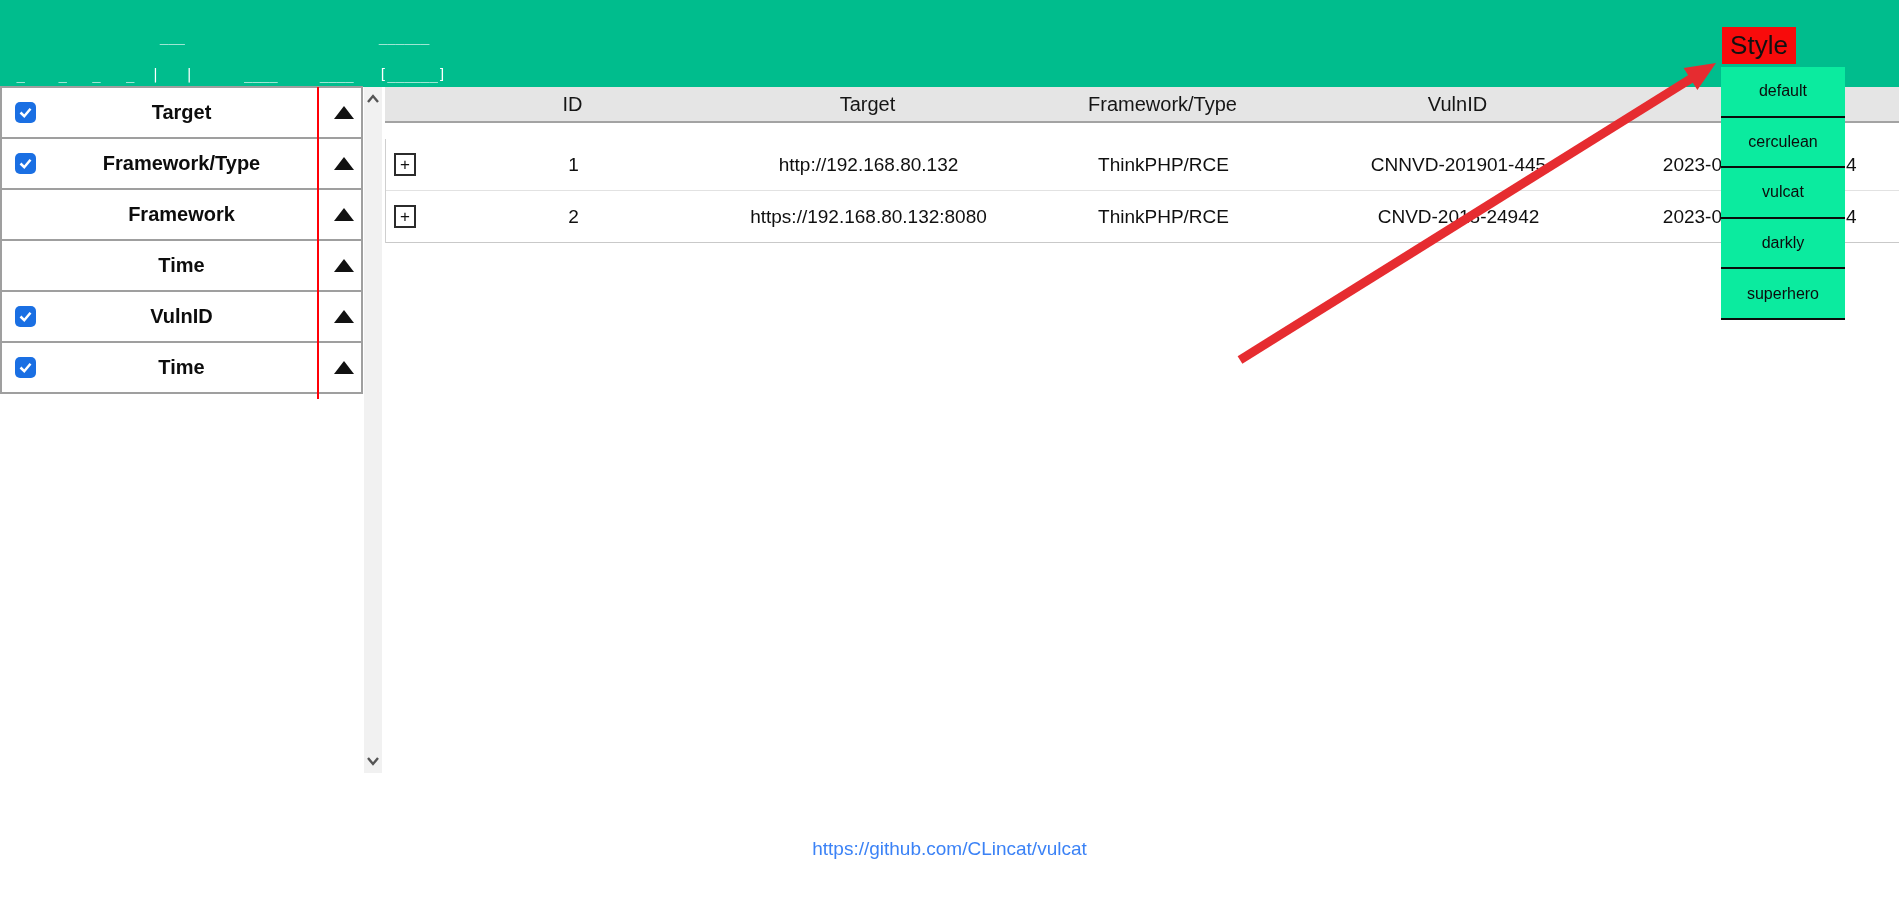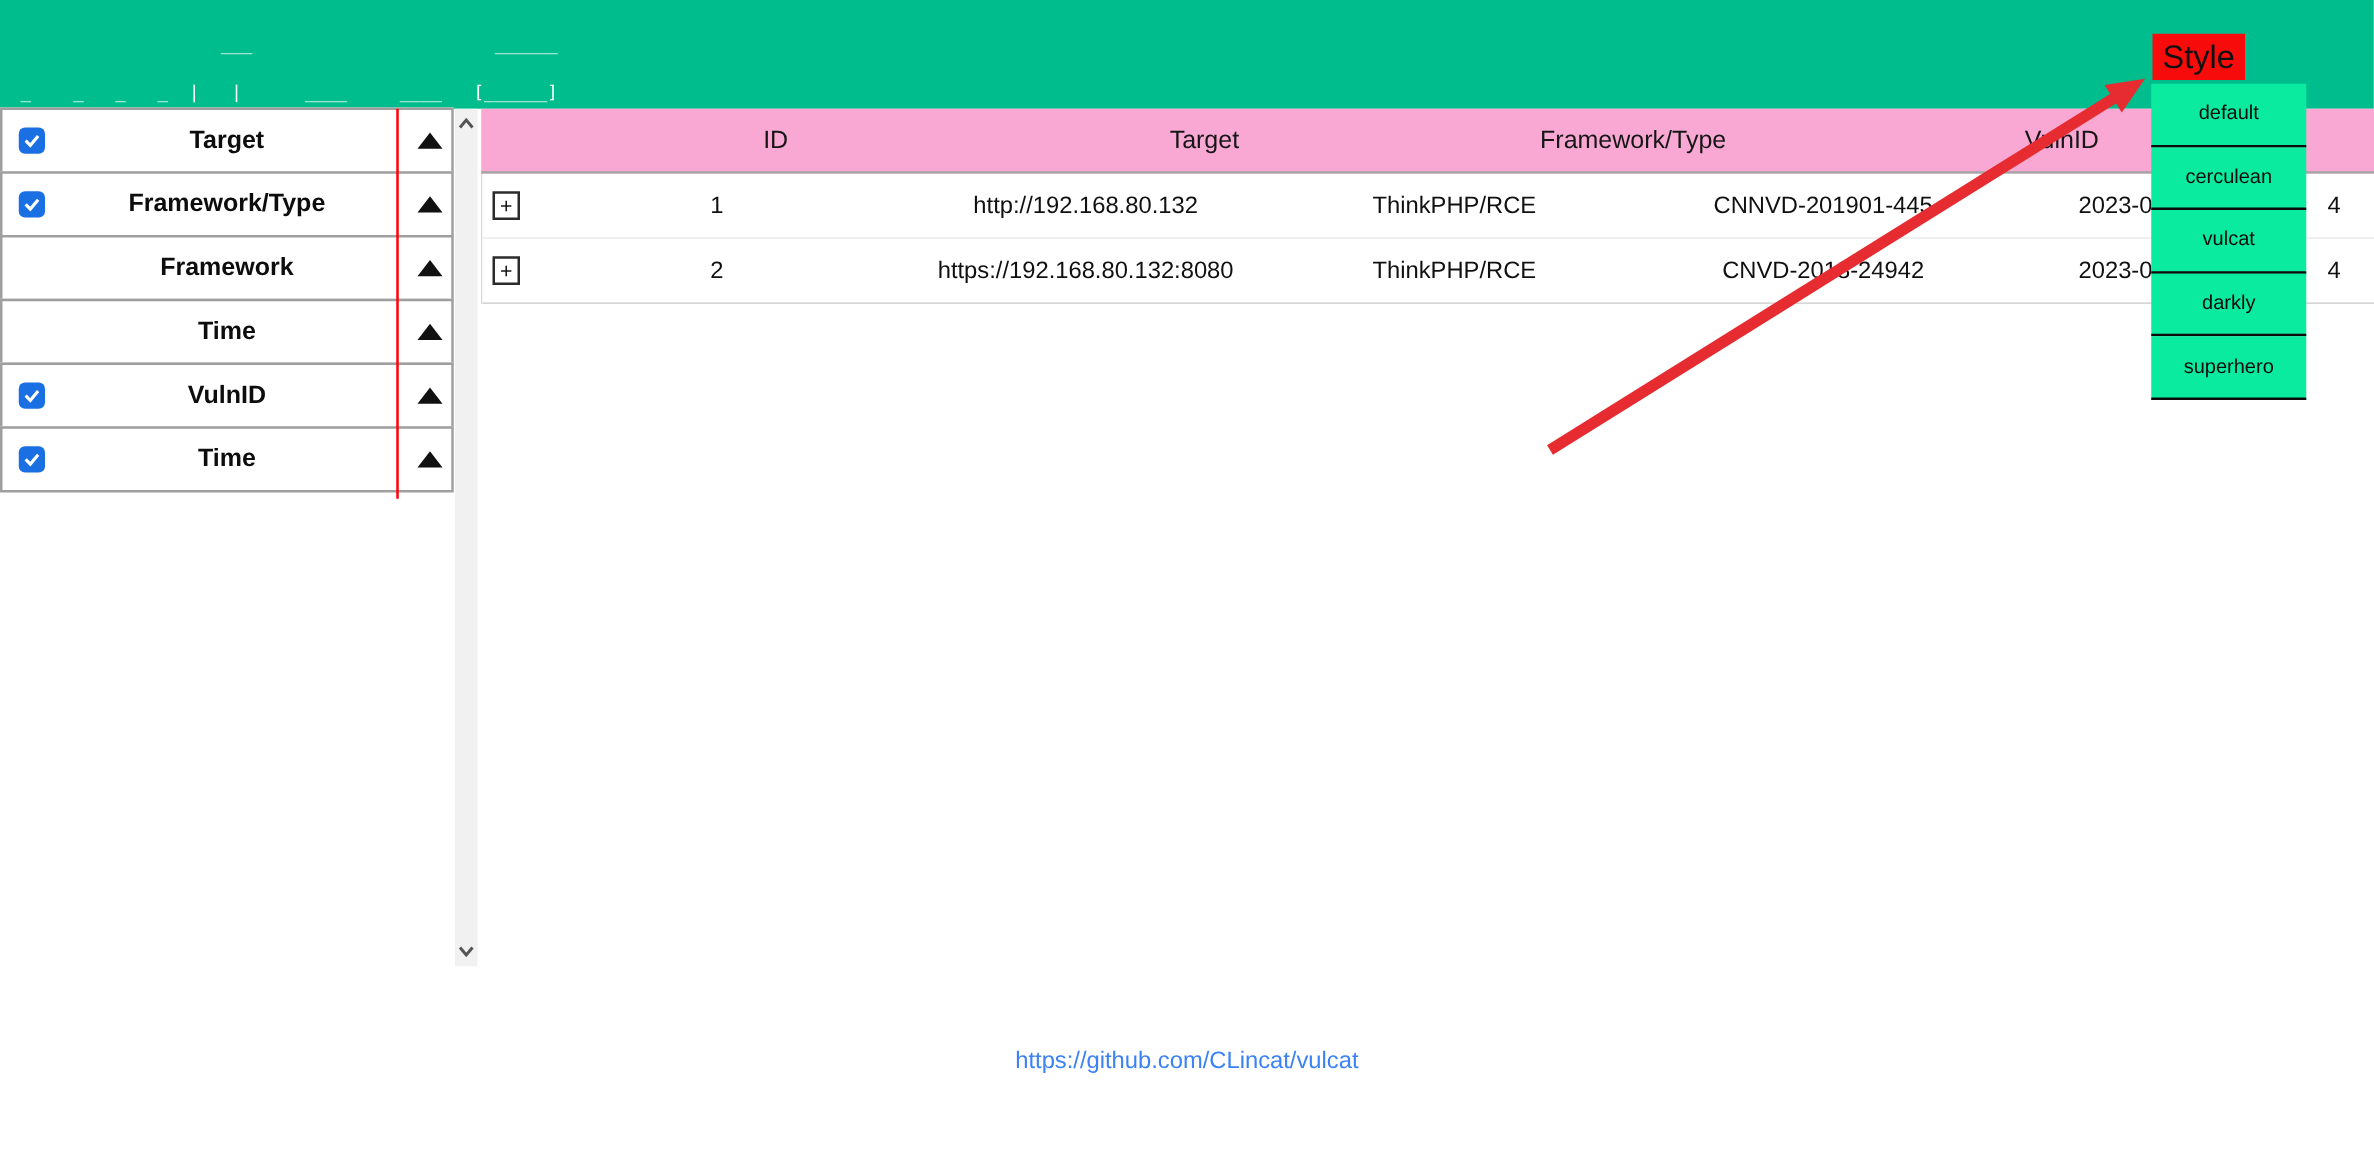--- a/index.html
+++ b/index.html
@@ -4,21 +4,21 @@
 <style>
   * { margin:0; padding:0; box-sizing:border-box; }
   html,body { width:1899px; height:924px; overflow:hidden; background:#ffffff;
               font-family:"Liberation Sans", sans-serif; }
 
   
   #header { position:absolute; left:0; top:0; width:1899px; height:87px; background:#00bd8d; }
   #logo { position:absolute; left:8px; top:5px; color:#ffffff;
           font-family:"DejaVu Sans Mono", monospace; font-size:14px; line-height:12.5px;
           white-space:pre; }
-  #logo div { white-space:pre;text-align:right; }
+  #logo div { white-space:pre; }
 
   
   #style-btn { position:absolute; left:1722px; top:27px; width:74px; height:37px;
                background:#f80b0b; color:#111; font-size:26px;
                display:flex; align-items:center; justify-content:center; z-index:45; cursor:pointer; }
   #style-menu { position:absolute; left:1721px; top:67px; width:124px; z-index:40; }
   .menu-item { height:50.6px; background:#0beb9f; border-bottom:2px solid #0b0b0b;
                display:flex; align-items:center; justify-content:center;
                font-size:16px; color:#0c0c0c; cursor:pointer; }
 
@@ -36,37 +36,37 @@
          border-bottom:13px solid #111; }
   #red-line { position:absolute; left:317px; top:87px; width:2px; height:312px;
               background:#ff0007; z-index:10; }
 
   
   #vscroll { position:absolute; left:364px; top:87px; width:18px; height:686px; background:#f1f1f1; }
   .scaret { position:absolute; left:0; width:18px; height:20px;
             display:flex; align-items:center; justify-content:center; }
 
   
-  #thead { position:absolute; left:385px; top:87px; width:1515px; height:52px;
-           background:#f9a8d4; border-bottom:2px solid #a3a3a3;
+  #thead { position:absolute; left:385px; top:87px; width:1515px; height:36px;
+           background:#e5e5e5; border-bottom:2px solid #a3a3a3;
            display:grid; grid-template-columns:40px 295px 295px 295px 295px 295px;
-           align-items:center; font-size:20px; color:#161616;gap:48px; }
+           align-items:center; font-size:20px; color:#161616; }
   #thead .hcell { text-align:center; }
   #tbody { position:absolute; left:385px; top:139px; width:1515px; border-left:1.5px solid #cfcfcf; }
   .trow { position:relative; height:52px;
           display:grid; grid-template-columns:40px 295px 295px 295px 295px 295px;
           align-items:center; font-size:19px; color:#101010; background:#fff; }
   .trow.r1 { border-bottom:1.5px solid #e2e2e2; }
   .trow.r2 { border-bottom:1.5px solid #c9c9c9; }
   .cell { text-align:center; }
   .expand-btn { width:22px; height:23px; border:2px solid #2b2b2b; background:#fff;
                 margin-left:8px; display:flex; align-items:center; justify-content:center;
                 font-size:17px; color:#111; cursor:pointer; }
   .cell.time { position:relative; height:100%; }
-  .tfrag { position:absolute; top:50%; transform:translateY(-50%); white-space:nowrap;margin-left:16px; }
+  .tfrag { position:absolute; top:50%; transform:translateY(-50%); white-space:nowrap; }
   .tfrag.left { right:179px; }   
   .tfrag.right { left:240px; }   
 
   
   #footer { position:absolute; left:0; top:838px; width:1899px; text-align:center; }
   #footer a { color:#3b82f6; font-size:19px; text-decoration:none; }
 
   
   #arrow-svg { position:absolute; left:0; top:0; z-index:50; pointer-events:none; }
 </style>

